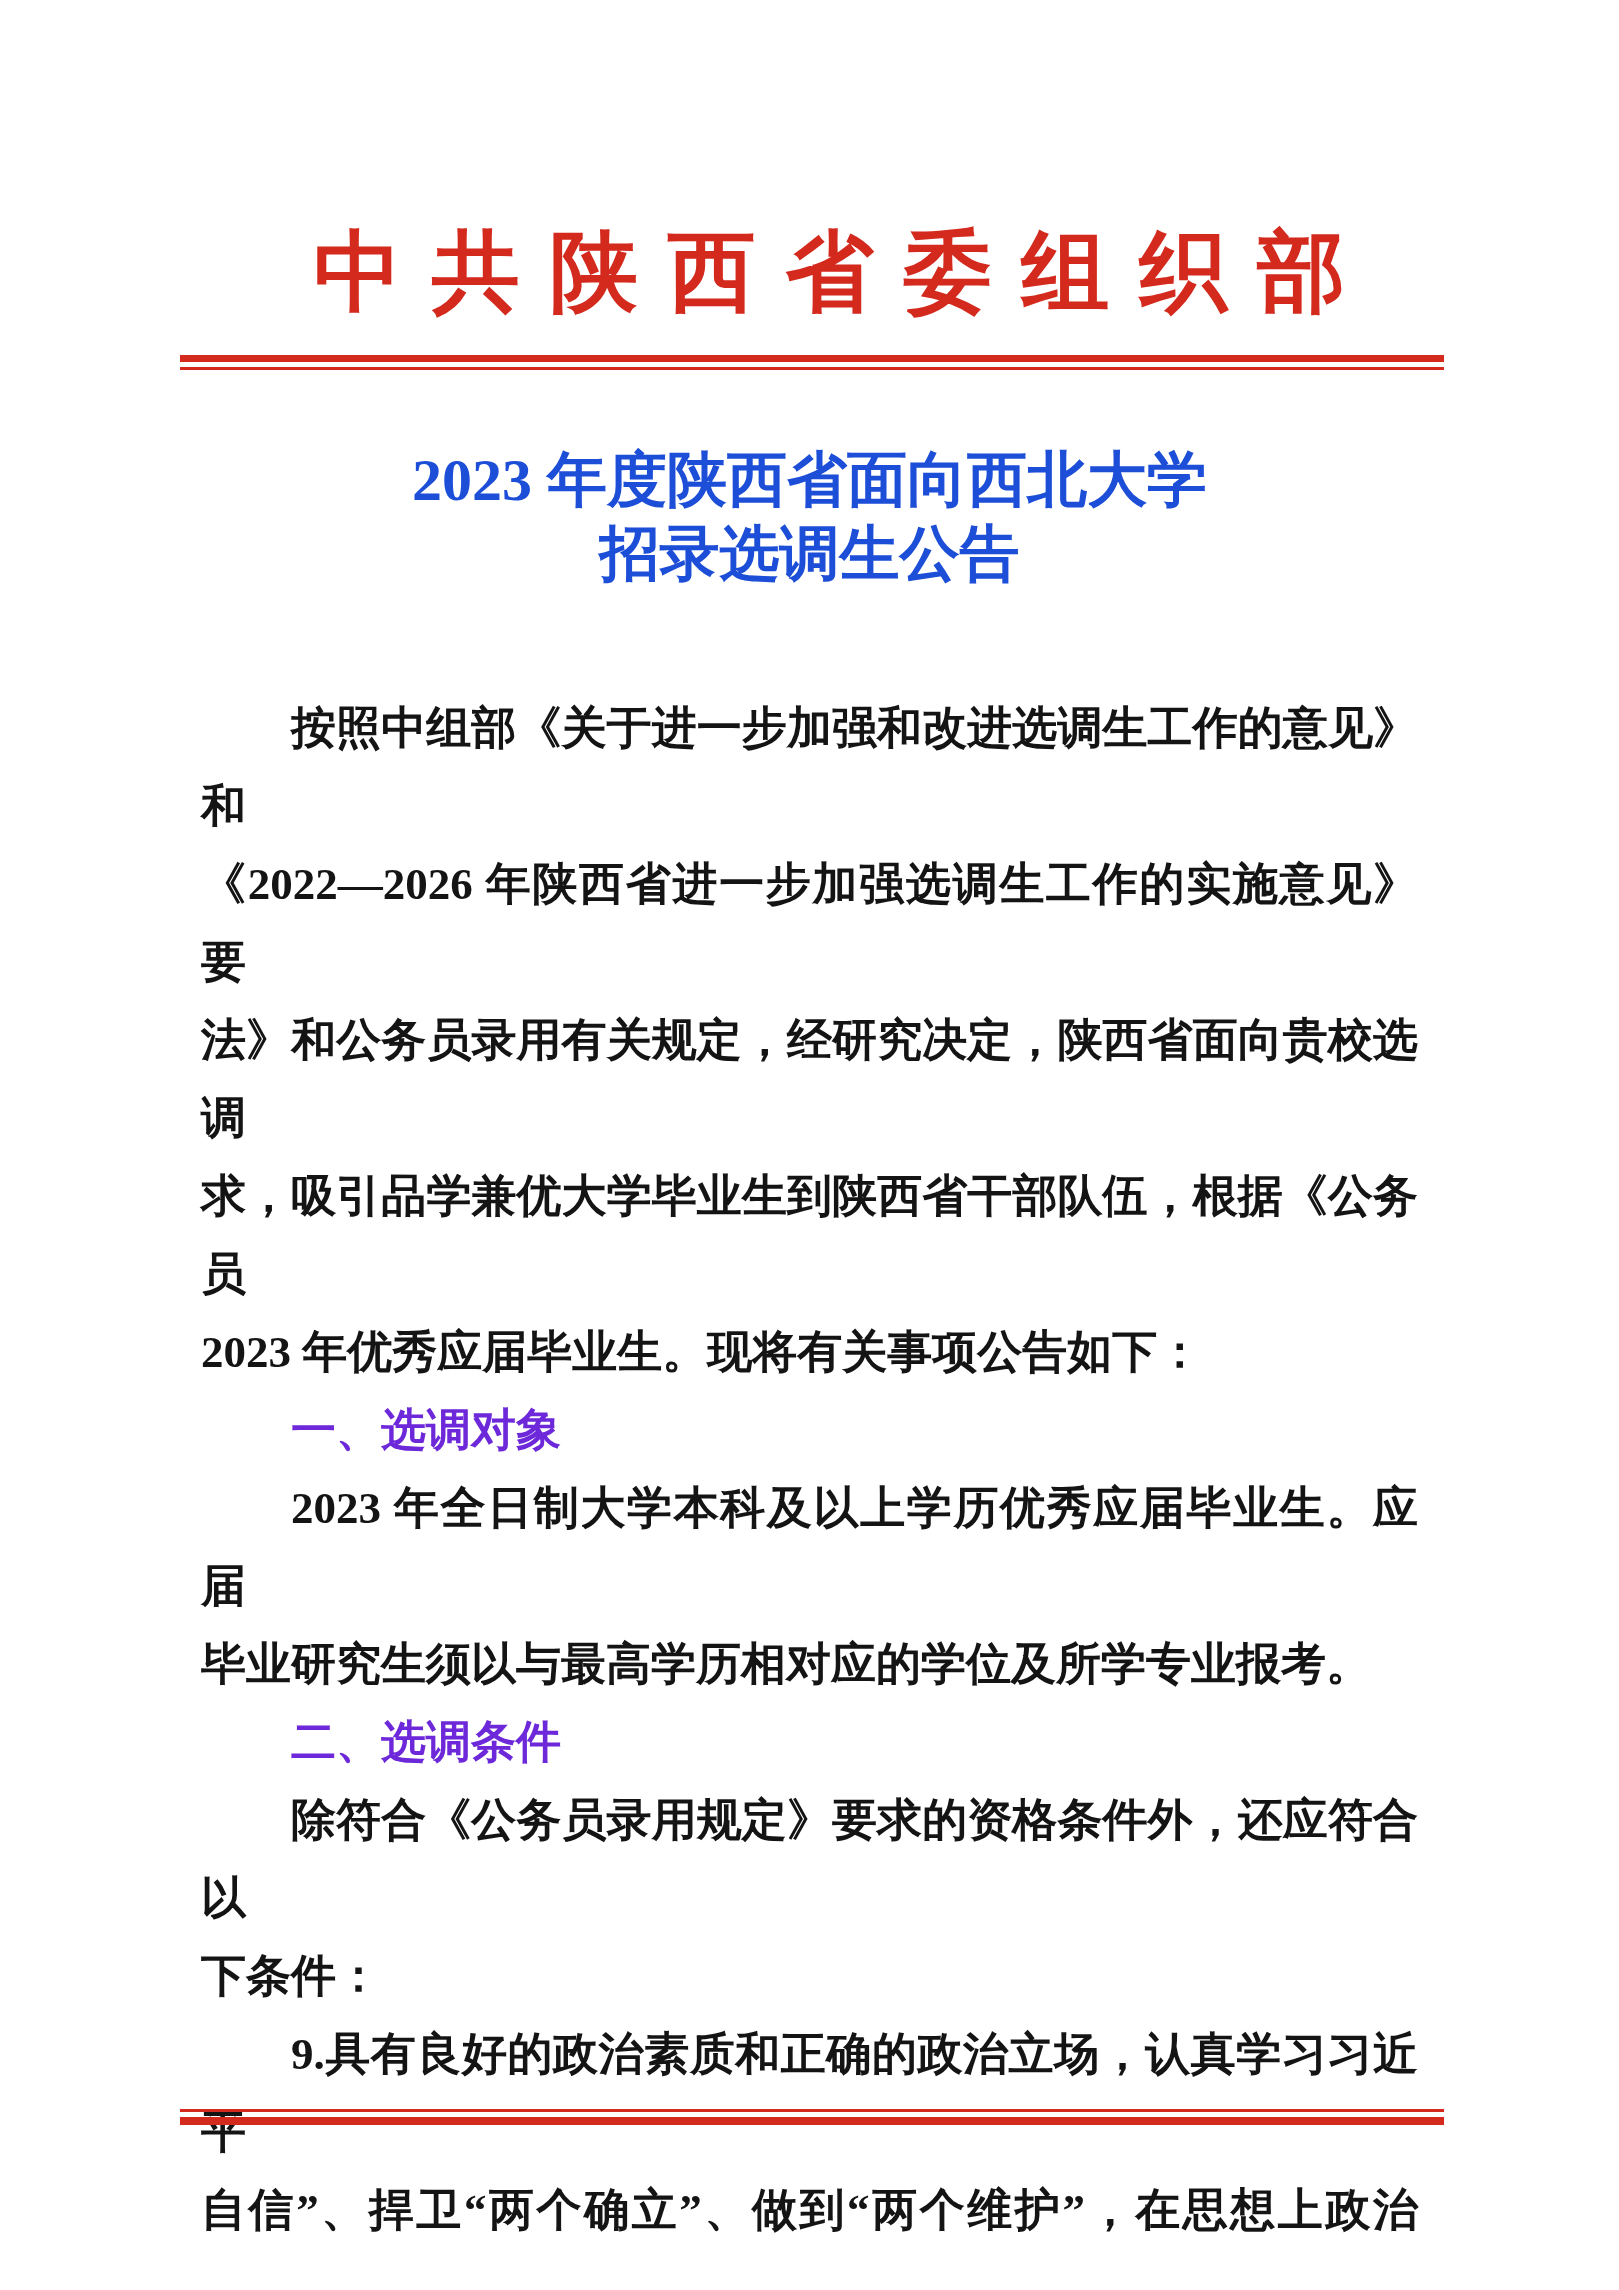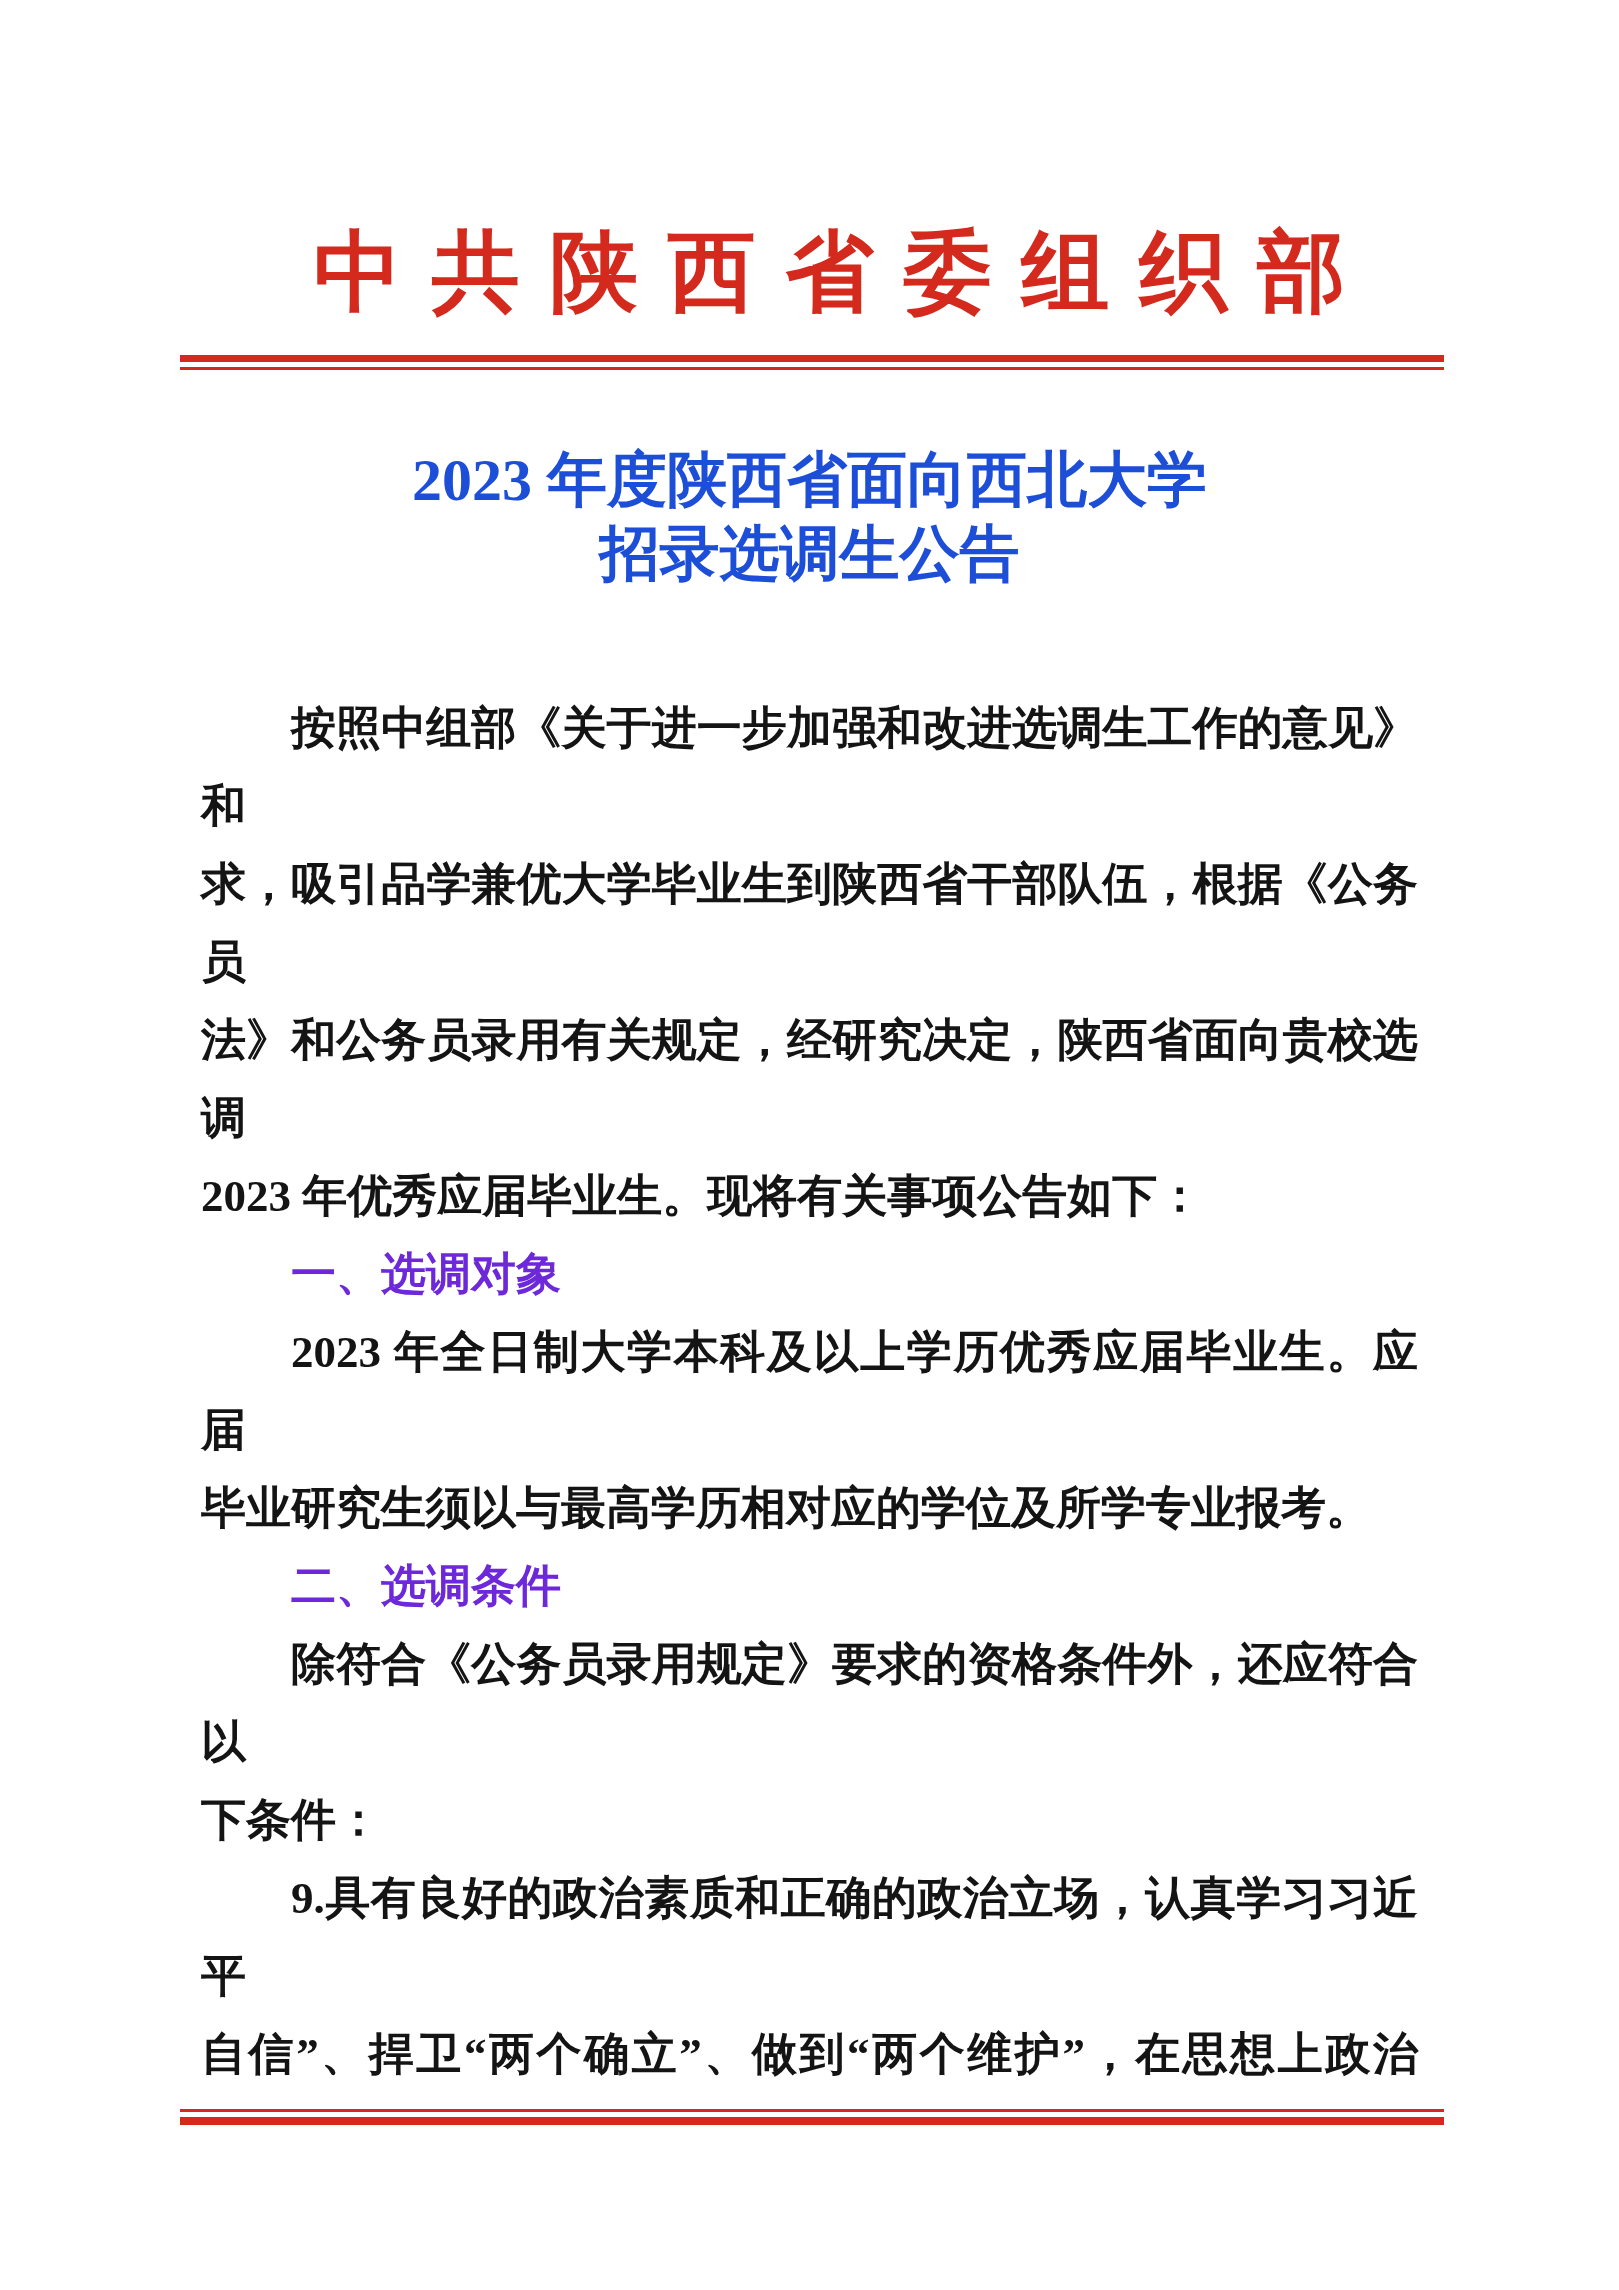--- a/index.html
+++ b/index.html
@@ -94,22 +94,23 @@
     <div class="thin"></div>
   </div>
 
   <div class="title">
     <div>2023 年度陕西省面向西北大学</div>
     <div>招录选调生公告</div>
   </div>
 
   <div class="body-text">
     <div class="ln i j">按照中组部《关于进一步加强和改进选调生工作的意见》和</div>
+    <div class="ln j">《2022—2026 年陕西省进一步加强选调生工作的实施意见》要</div>
+    <div class="ln j">法》和公务员录用有关规定，经研究决定，陕西省面向贵校选调</div>
     <div class="ln j">求，吸引品学兼优大学毕业生到陕西省干部队伍，根据《公务员</div>
-    <div class="ln j">法》和公务员录用有关规定，经研究决定，陕西省面向贵校选调</div>
     <div class="ln">2023 年优秀应届毕业生。现将有关事项公告如下：</div>
     <div class="ln i b">一、选调对象</div>
     <div class="ln i j">2023 年全日制大学本科及以上学历优秀应届毕业生。应届</div>
     <div class="ln">毕业研究生须以与最高学历相对应的学位及所学专业报考。</div>
     <div class="ln i b">二、选调条件</div>
     <div class="ln i j">除符合《公务员录用规定》要求的资格条件外，还应符合以</div>
     <div class="ln">下条件：</div>
     <div class="ln i j">9.具有良好的政治素质和正确的政治立场，认真学习习近平</div>
     <div class="ln j">自信”、捍卫“两个确立”、做到“两个维护”，在思想上政治</div>
 

